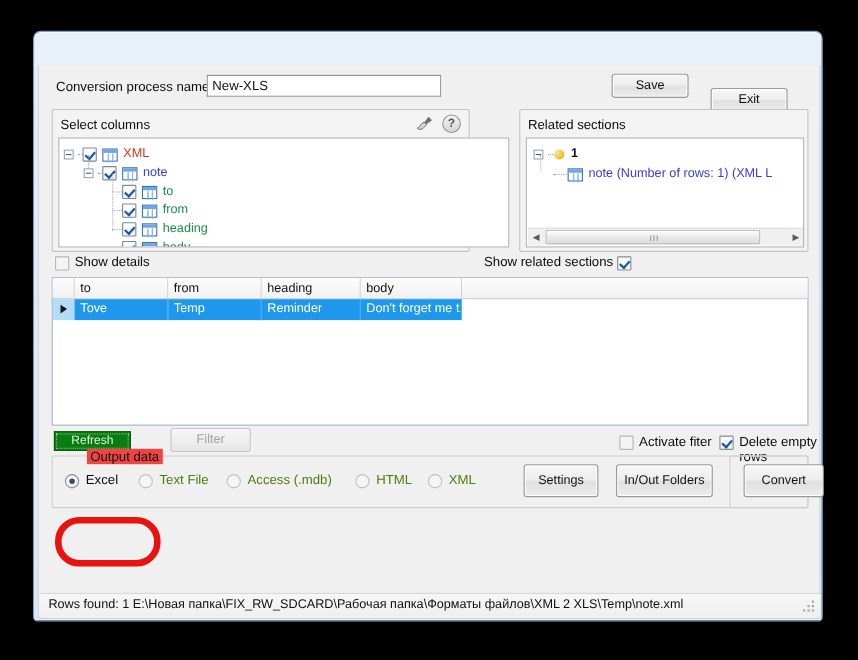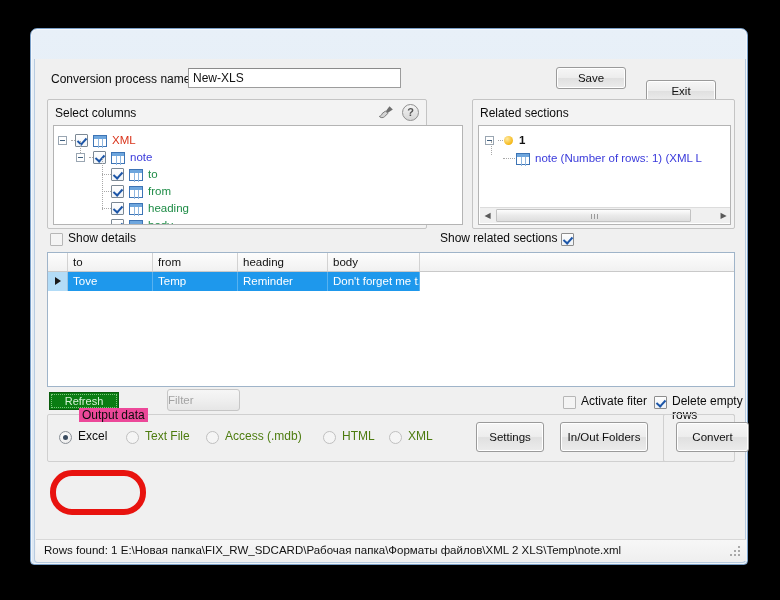--- a/index.html
+++ b/index.html
@@ -460,45 +460,45 @@
     box-sizing: border-box;
     color: #d8f3d8;
     font-size: 11px;
     text-align: center;
     line-height: 16px;
     outline: 1px dotted #7ec47e;
     outline-offset: -3px;
   }
   #btn-filter {
     position: absolute;
-    left: 132px; top: 330px;
+    left: 120px; top: 330px;
     width: 73px; height: 22px;
     background: linear-gradient(to bottom, #f6f6f6 0%, #efefef 50%, #e6e6e6 100%);
     border: 1px solid #c6c6c6;
     border-radius: 3px;
     box-sizing: border-box;
     color: #a3a3a3;
     font-size: 11.5px;
-    text-align: left;
+    text-align: center;
     line-height: 20px;
   }
 
   
   #group-output {
     position: absolute;
     left: 12px; top: 355px;
     width: 688px; height: 48px;
     border: 1px solid #d0d0d0;
     border-radius: 2px;
     box-sizing: border-box;
   }
   #group-output-title {
     position: absolute;
     left: 44px; top: 349px;
-    background: #ec4899;
+    background: #ef4444;
     padding: 0 3px;
     font-size: 12px;
     color: #0c0c0c;
   }
   .radio {
     position: absolute;
     width: 13px; height: 13px;
     border-radius: 50%;
     border: 1px solid #8b9097;
     background: radial-gradient(circle at 40% 35%, #ffffff 0%, #f0f0f0 60%, #e2e2e2 100%);

